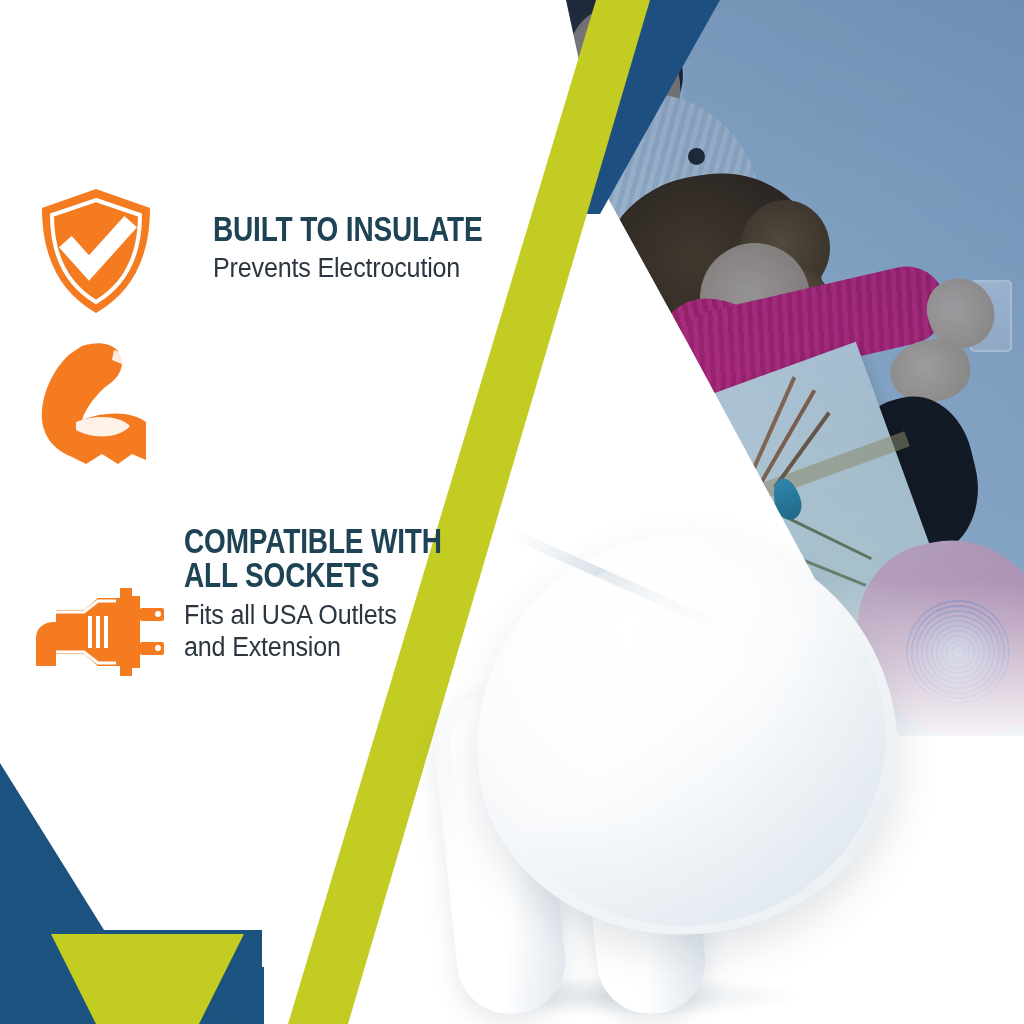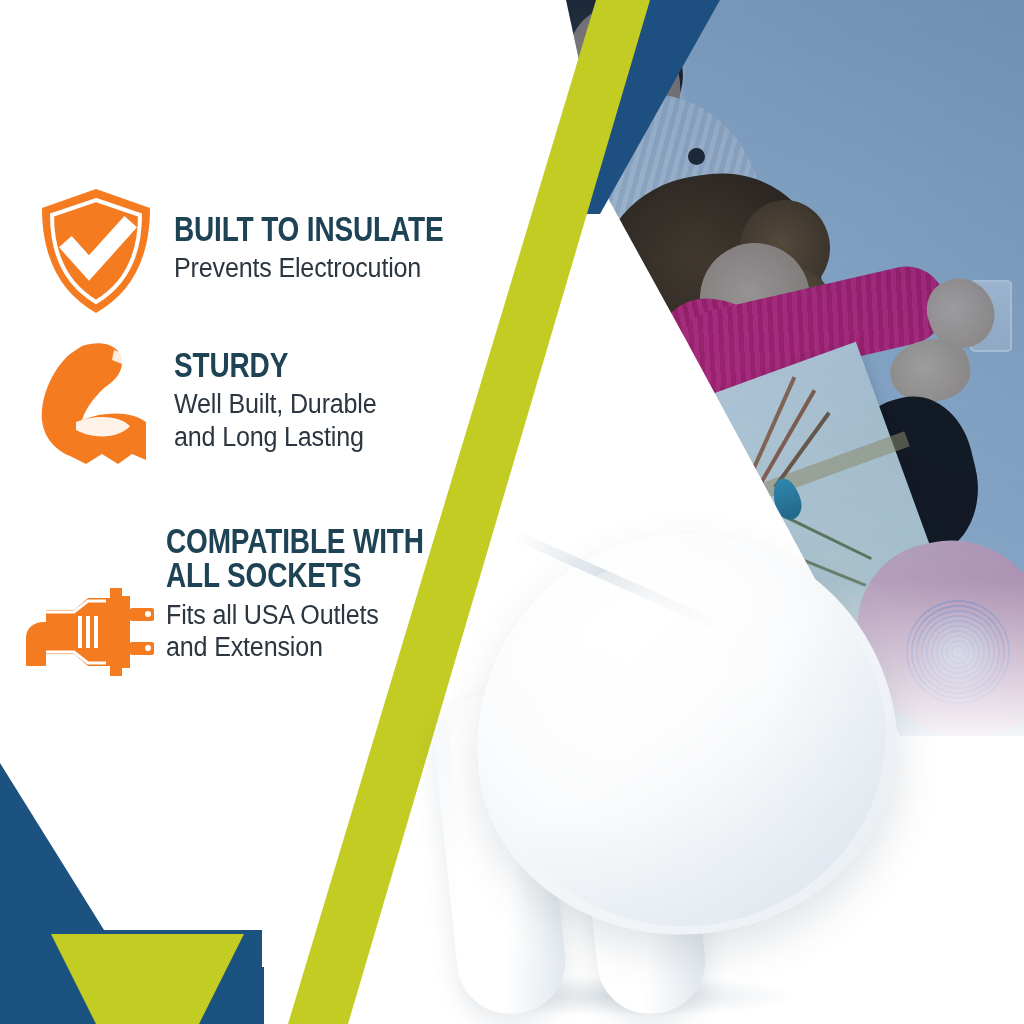--- a/index.html
+++ b/index.html
@@ -321,21 +321,21 @@
     width: 560px;
   }
   .feature {
     position: absolute;
     display: flex;
     align-items: flex-start;
   }
   .f1 { left: 18px; top: 18px; }
   .f2 { left: 18px; top: 186px; }
   .f3 { left: 18px; top: 336px; }
-  .f4 { left: 10px; top: 524px; }
+  .f4 { left: 20px; top: 524px; gap: 8px; }
 
   .f-icon {
     flex: 0 0 auto;
     width: 156px;
     display: flex;
     justify-content: center;
     align-items: center;
   }
   .f-icon svg { display: block; }
 
@@ -358,21 +358,21 @@
     font-size: 27px;
     line-height: 1.2;
     letter-spacing: -0.2px;
     transform: scaleX(0.93);
     transform-origin: left top;
     white-space: pre-line;
     margin: 0;
   }
   .f1 .f-icon { width: 156px; padding-top: 4px; }
   .f1 .f-text { padding-top: 10px; }
-  .f2 .f-text { padding-top: 26px; }
+  .f2 .f-text { padding-top: 26px; margin-left: 39px; }
   .f3 .f-text { padding-top: 12px; }
   .f4 .f-icon { padding-top: 58px; }
   .f4 .f-text { padding-top: 0px; }
 </style>
 </head>
 <body>
 
 <div id="canvas">
 
   <div class="bg-layer">
@@ -460,25 +460,20 @@
                    C74 48, 70 50, 66 54
                    C58 62, 50 72, 46 84
                    C70 74, 98 76, 110 86
                    L110 124 L96 118 L82 128 L66 118 L50 128 L34 120
                    C14 112, 4 94, 6 74
                    C8 52, 20 30, 34 18 Z" fill="#F47B20"></path>
           <path d="M40 86 C60 78, 84 80, 94 90 C84 102, 58 104, 40 94 Z" fill="#ffffff" opacity="0.9"></path>
           <path d="M78 14 L88 18 L86 28 L76 24 Z" fill="#ffffff" opacity="0.85"></path>
         </svg>
       </div>
-      <div class="f-text">
-        <div class="f-title">STURDY</div>
-        <div class="f-sub">Well Built, Durable
-and Long Lasting</div>
-      </div>
     </div>
 
     <div class="feature f4">
       <div class="f-icon">
         <svg width="140" height="100" viewBox="0 0 140 100" aria-hidden="true">
 
           <path d="M8 84 L8 56 C8 46, 16 40, 26 40 L40 40 L40 60 L28 60 L28 84 Z" fill="#F47B20"></path>
 
           <path d="M28 28 L56 28 L70 16 L92 16 L92 84 L70 84 L56 72 L28 72 Z" fill="#F47B20"></path>
           <path d="M28 30 L56 30 L70 19 L88 19" fill="none" stroke="#ffffff" stroke-width="3"></path>

